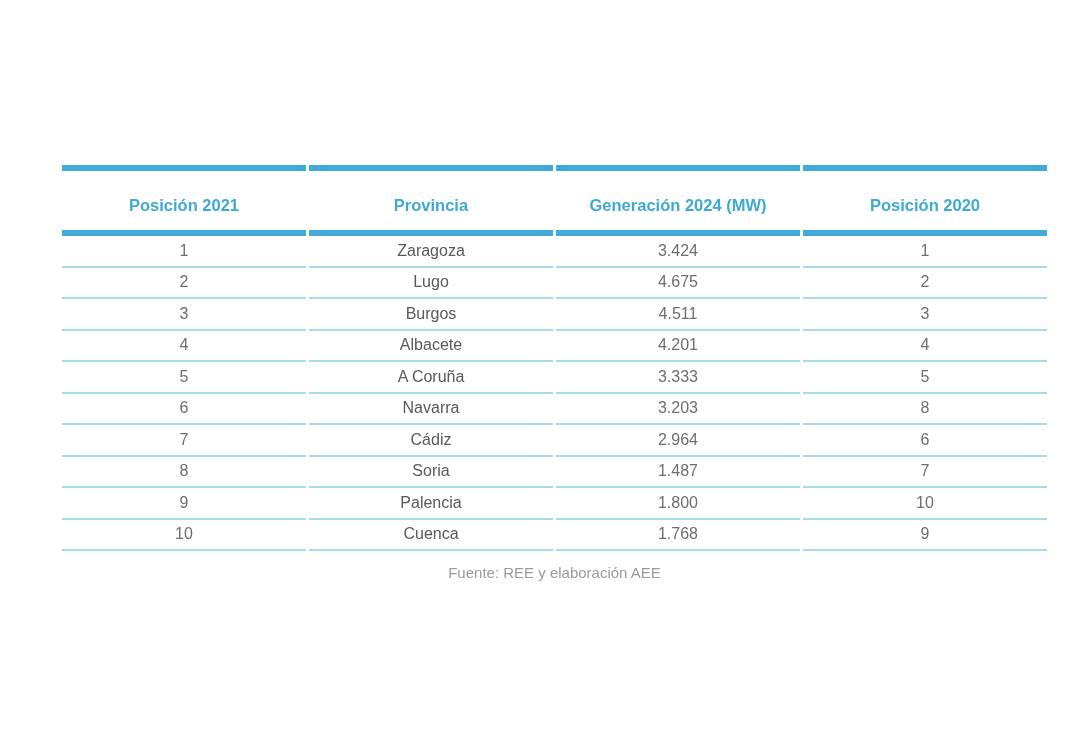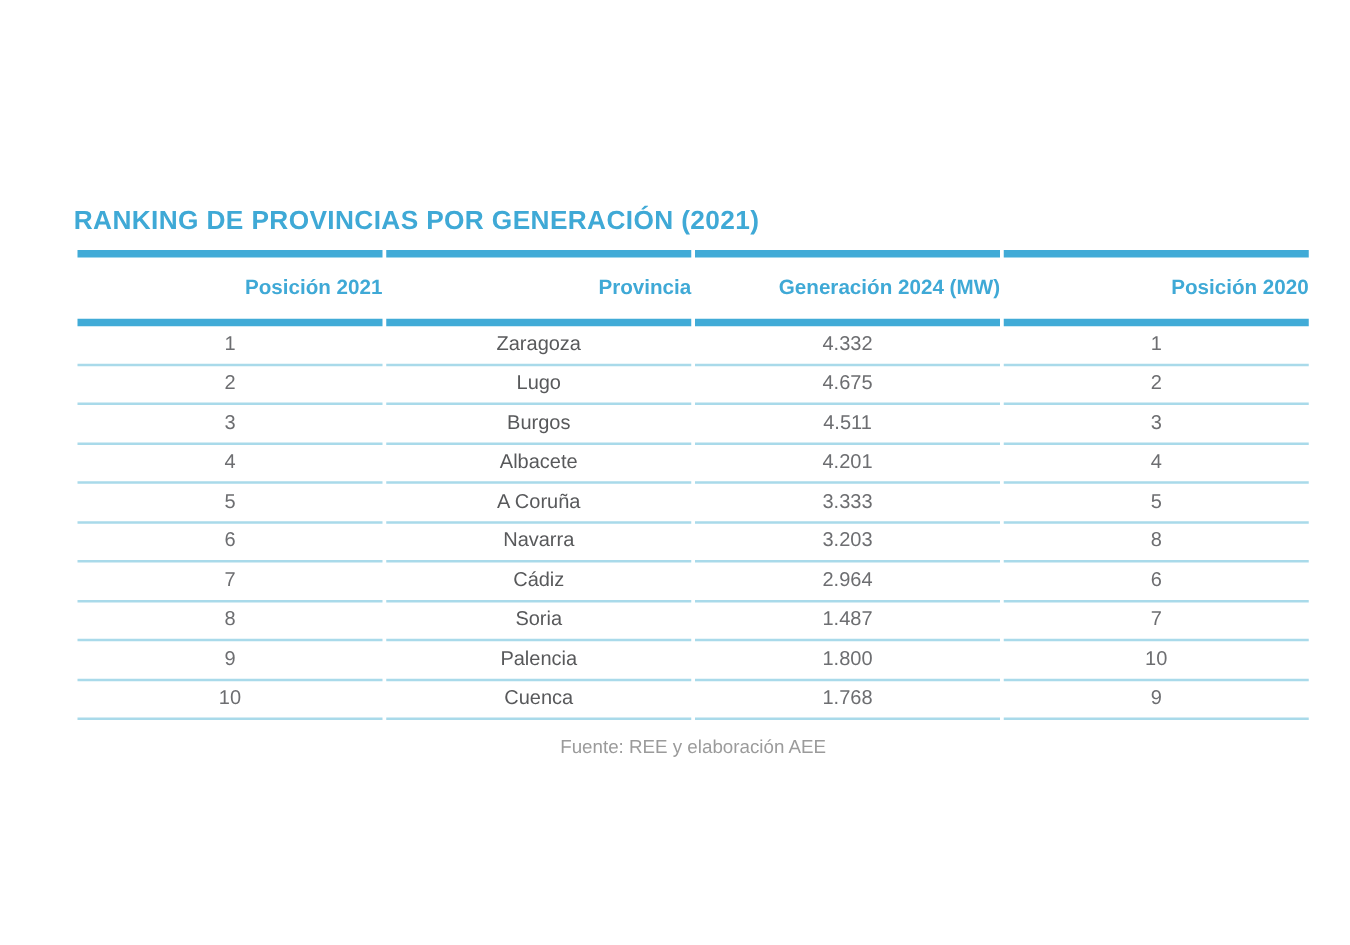--- a/index.html
+++ b/index.html
@@ -34,22 +34,22 @@
     border-spacing: 3px 0;
     table-layout: fixed;
   }
   table.ranking th {
     width: 25%;
     border-top: 6px solid #41abd7;
     border-bottom: 6px solid #41abd7;
     color: #3fa9d6;
     font-size: 16.5px;
     font-weight: bold;
-    text-align: right;
-    padding: 15px 0 15px 0;
+    text-align: center;
+    padding: 25px 0 15px 0;
   }
   table.ranking td {
     border-bottom: 2px solid #a9daea;
     height: 29.5px;
     font-size: 16px;
     color: #6d6e71;
     text-align: center;
     padding: 0;
     vertical-align: middle;
   }
@@ -61,36 +61,35 @@
     margin-top: 13px;
     text-align: center;
     font-size: 15px;
     color: #9b9b9b;
   }
 </style>
 </head>
 <body>
 
 <div class="figure-wrap">
-  <h1 class="figure-title">RANKING DE PROVINCIAS POR GENERACIÓN (2021)</h1>
 
   <table class="ranking">
     <thead>
       <tr>
         <th>Posición 2021</th>
         <th>Provincia</th>
         <th>Generación 2024 (MW)</th>
         <th>Posición 2020</th>
       </tr>
     </thead>
     <tbody id="ranking-body">
         <tr>
           <td>1</td>
           <td class="province">Zaragoza</td>
-          <td>4.332</td>
+          <td>3.424</td>
           <td>1</td>
         </tr>
         <tr>
           <td>2</td>
           <td class="province">Lugo</td>
           <td>4.675</td>
           <td>2</td>
         </tr>
         <tr>
           <td>3</td>

